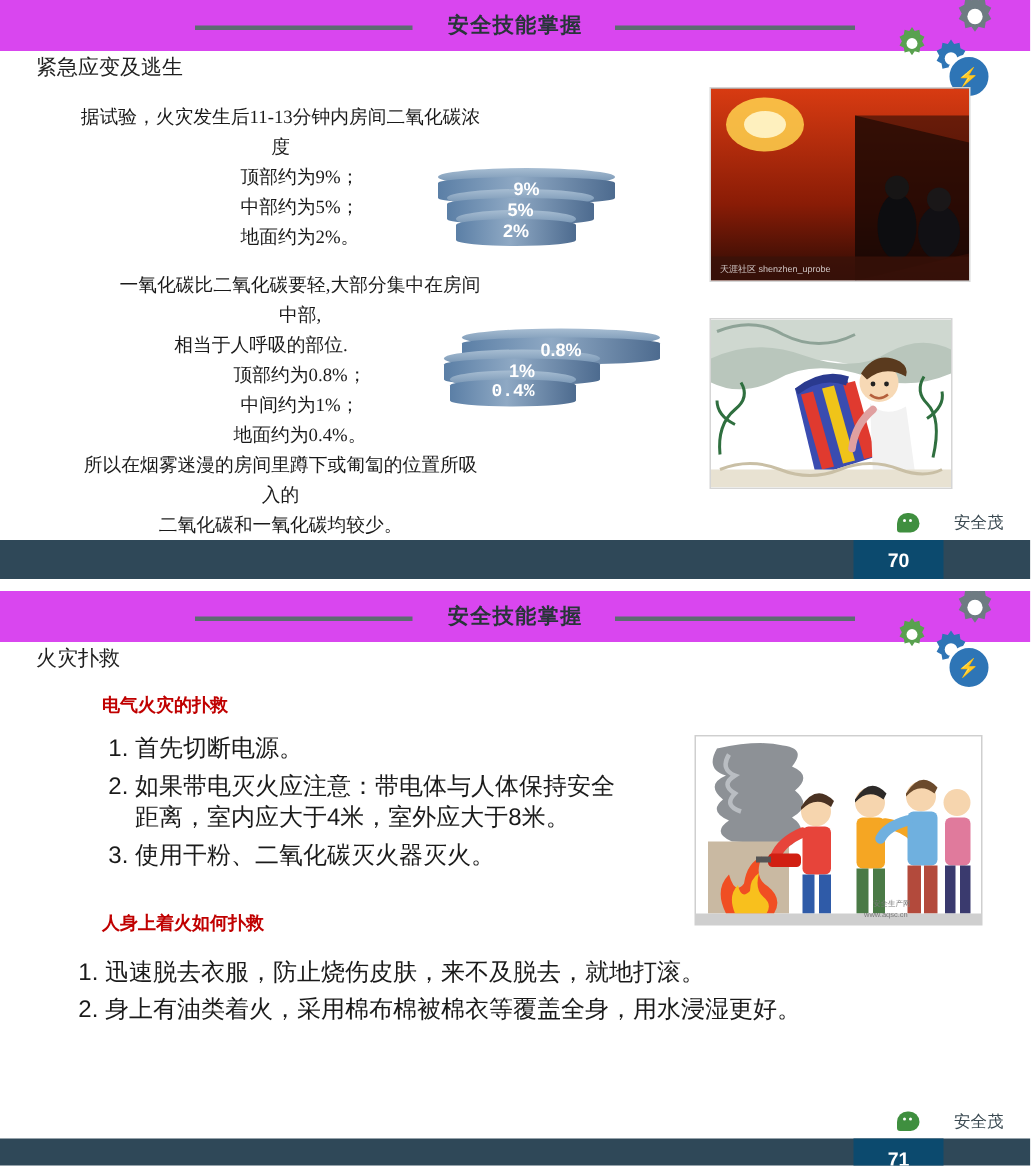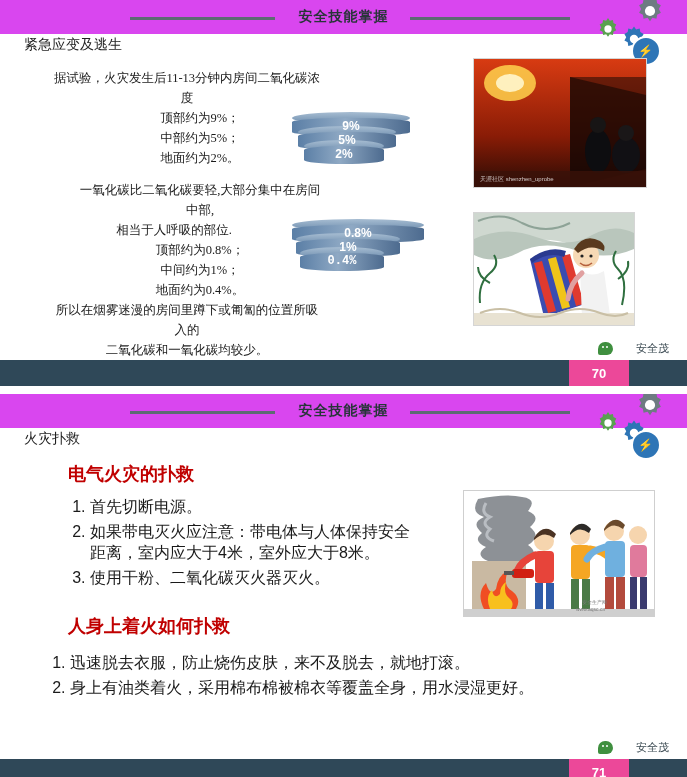--- a/index.html
+++ b/index.html
@@ -165,21 +165,21 @@
     width: 100%;
     height: 26px;
     background: #2f4858;
   }
   .footer .pagenum {
     position: absolute;
     right: 58px;
     top: 0;
     width: 60px;
     height: 26px;
-    background: #ec4899;
+    background: #0c4a6e;
     color: #ffffff;
     font-size: 13px;
     font-weight: bold;
     display: flex;
     align-items: center;
     justify-content: center;
   }
   .wechat {
     position: absolute;
     right: 18px;
@@ -202,21 +202,21 @@
     position: absolute;
     width: 2px; height: 2px;
     background: #fff;
     border-radius: 50%;
     top: 4px;
   }
   .wechat .wx-icon:before { left: 4px; }
   .wechat .wx-icon:after { left: 8px; }
   
   .sub-head {
-    font-size: 18px;
+    font-size: 12px;
     font-weight: bold;
     color: #c00000;
     margin: 8px 0 10px 44px;
   }
   ol.numlist {
     margin: 0 0 0 44px;
     padding: 0 0 0 22px;
     font-size: 16px;
     line-height: 21px;
     font-family: Liberation Sans, sans-serif;
@@ -304,21 +304,21 @@
       <div class="lbl">5%</div>
     </div>
     <div class="cyl" style="width:80px; margin-left:12px;">
       <div class="top"></div>
       <div class="body"></div>
       <div class="lbl">2%</div>
     </div>
   </div>
 
   <div class="cyl-chart" style="left:292px; top:225px;">
-    <div class="cyl" style="width:132px; margin-left:0px;">
+    <div class="cyl" style="width:132px; margin-left:16px;">
       <div class="top"></div>
       <div class="body"></div>
       <div class="lbl">0.8%</div>
     </div>
     <div class="cyl" style="width:104px; margin-left:4px;">
       <div class="top"></div>
       <div class="body"></div>
       <div class="lbl">1%</div>
     </div>
     <div class="cyl" style="width:84px; margin-left:8px;font-family:Liberation Mono, monospace;">

